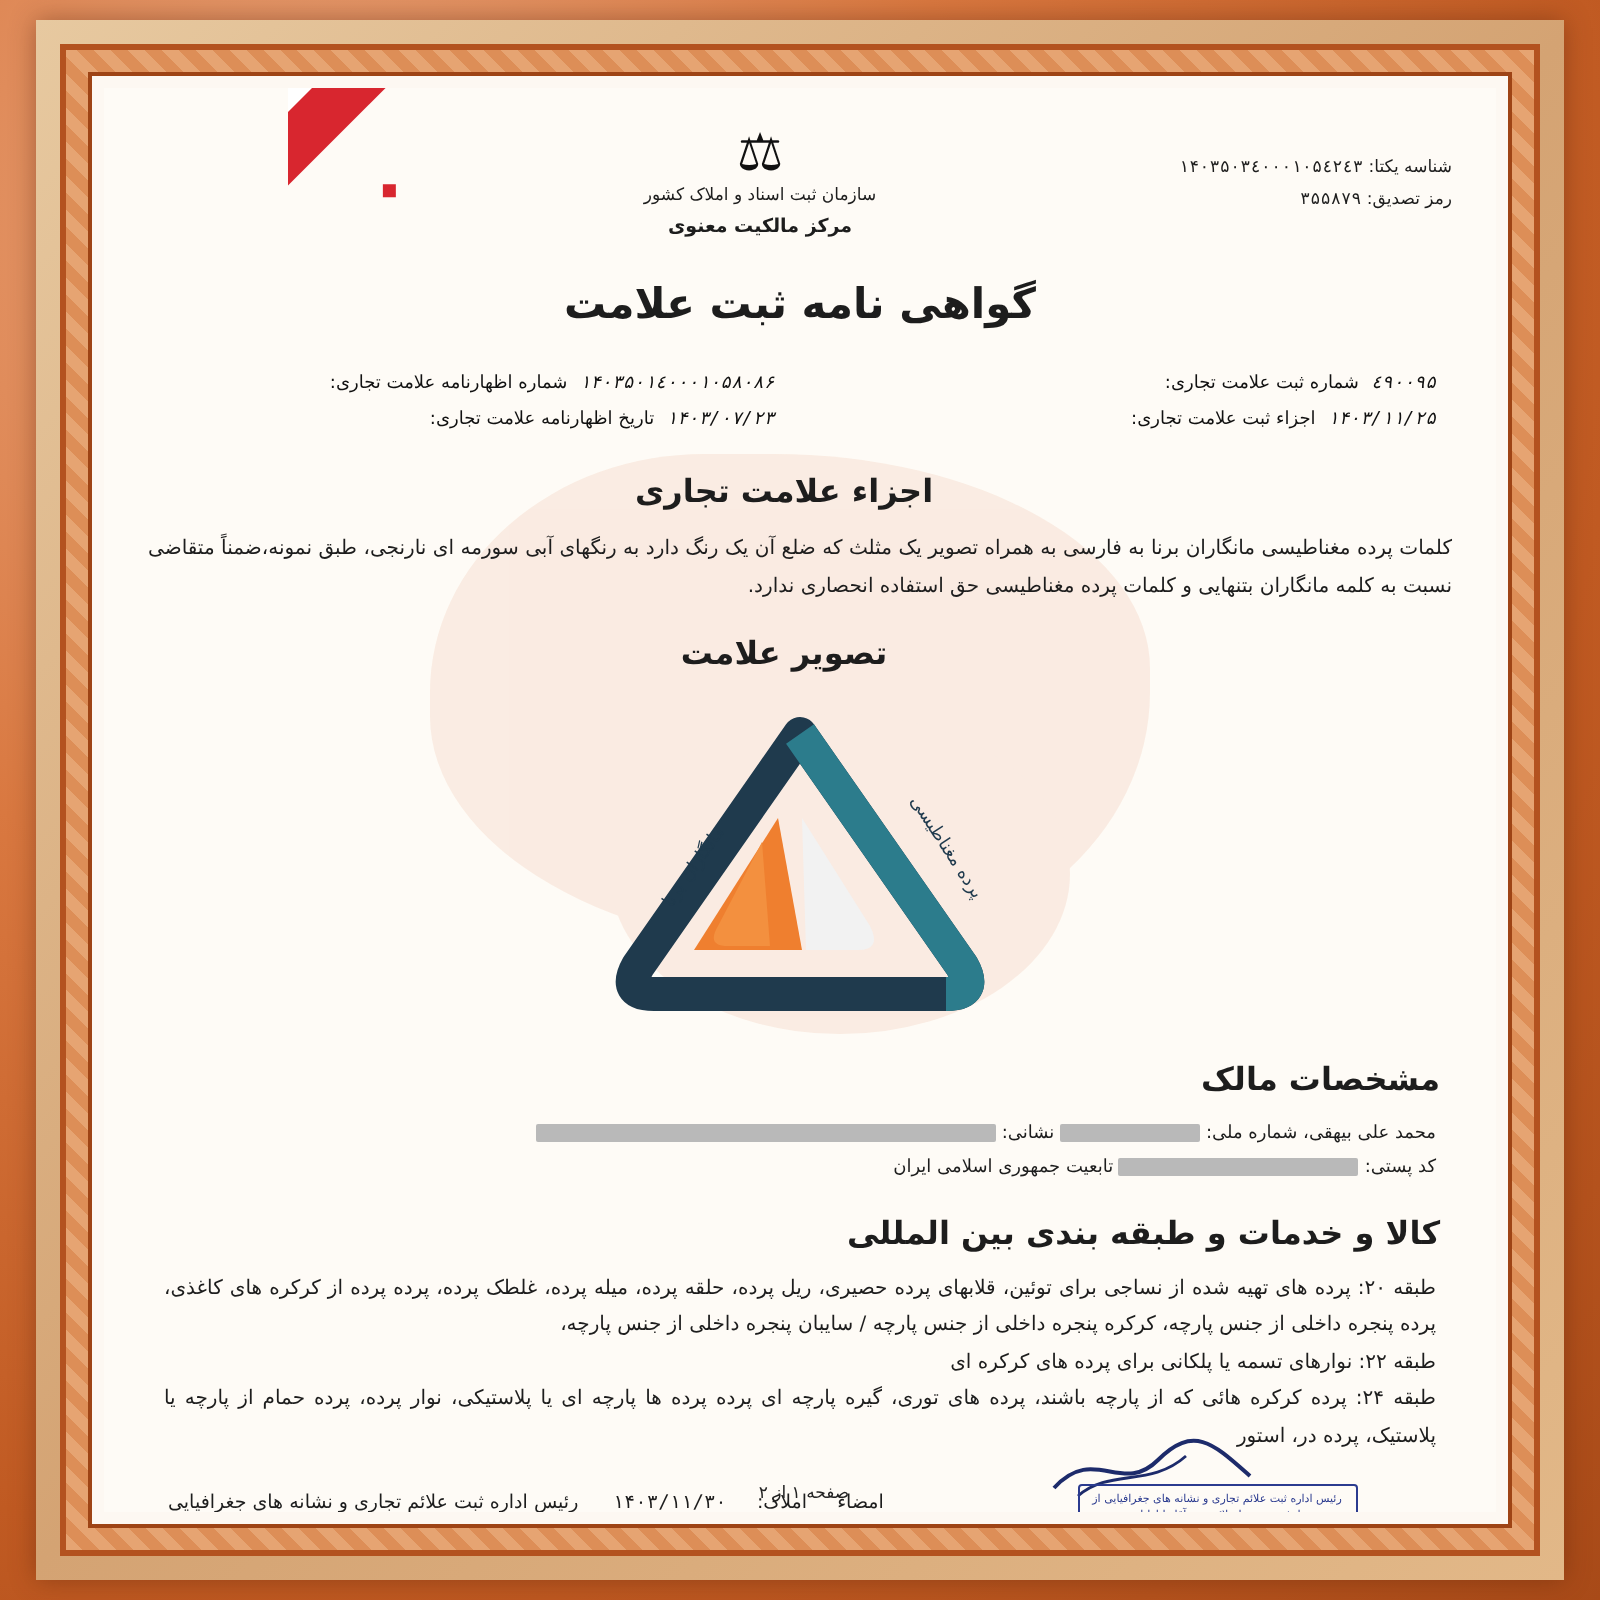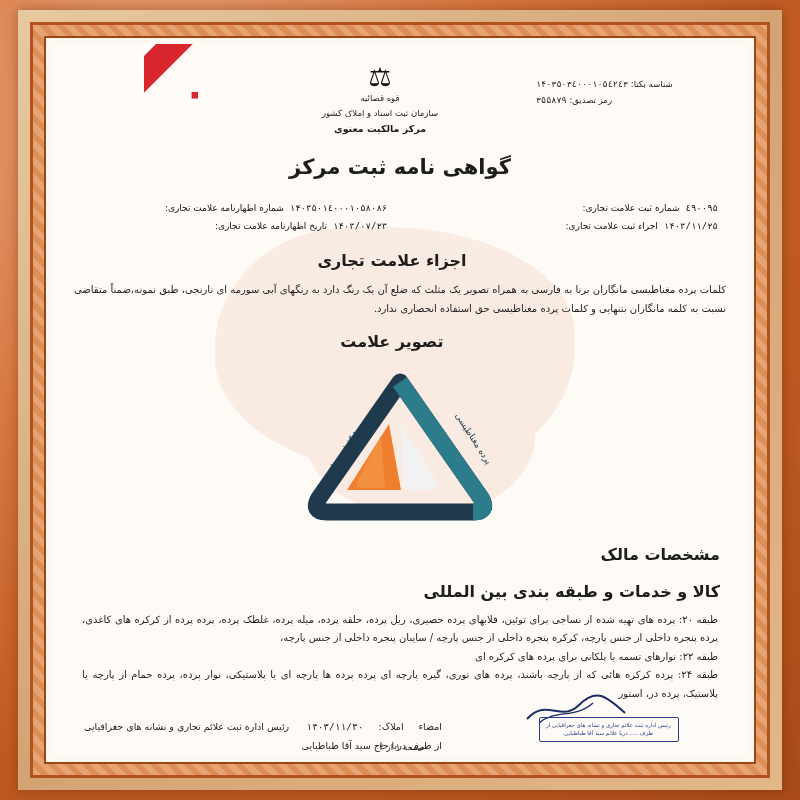--- a/index.html
+++ b/index.html
@@ -61,33 +61,33 @@
   }
   .topbar{display:flex;justify-content:space-between;align-items:flex-start;padding-top:10px;}
   .org{
     text-align:center;flex:0 0 auto;margin:0 auto;position:relative;
     width:210px;
   }
   .scale-emb{font-size:26px;line-height:1;color:#111;}
   .org-line{font-size:8.5px;margin-top:2px;}
   .org-line2{font-size:9.5px;margin-top:2px;font-weight:bold;}
   .ids{font-size:8.5px;text-align:left;direction:rtl;padding-top:14px;width:190px;}
-  .ids div{white-space:nowrap;margin-bottom:3px;}
+  .ids div{white-space:nowrap;margin-bottom:3px;text-align:right;}
   .title{
     text-align:center;font-size:21px;margin:14px 0 18px 0;font-weight:bold;
     letter-spacing:.5px;
   }
   .grid2{
     display:flex;justify-content:space-between;gap:10px;margin:0 8px 10px 8px;
     font-size:9px;
   }
   .gcol{width:48%;}
   .grow{display:flex;justify-content:flex-start;gap:6px;margin-bottom:4px;}
   .glabel{color:#111;}
-  .gval{color:#111;}
+  .gval{color:#111;font-style:italic;}
   .sec-h{
     text-align:center;font-weight:bold;font-size:16px;margin:12px 16px 6px 0;
   }
   .sec-h.right{text-align:right;margin-right:6px;}
   .para{font-size:10px;line-height:1.9;text-align:justify;margin:0 0;}
   .logo-area{height:170px;display:flex;align-items:center;justify-content:center;position:relative;}
   .owner{margin:4px 8px 0 8px;font-size:9px;line-height:1.9;}
   .redacted{
     display:inline-block;background:#b9b9b9;color:transparent;border-radius:1px;
     height:9px;vertical-align:middle;
@@ -143,29 +143,28 @@
       <div class="topbar">
         <div class="ids">
           <div><span>شناسه یکتا:</span>
                <span class="mono">۱۴۰۳۵۰۳٤۰۰۰۱۰۵٤۲٤۳</span></div>
           <div><span>رمز تصدیق:</span>
                <span class="mono">۳۵۵۸۷۹</span></div>
         </div>
 
         <div class="org">
           <div class="scale-emb">⚖</div>
-          <div class="org-line">قوه قضائیه</div>
           <div class="org-line">سازمان ثبت اسناد و املاک کشور</div>
           <div class="org-line2">مرکز مالکیت معنوی</div>
         </div>
 
         <div style="width:150px;"></div>
       </div>
 
-      <div class="title">گواهی نامه ثبت مرکز</div>
+      <div class="title">گواهی نامه ثبت علامت</div>
 
       <div class="grid2">
         <div class="gcol">
           <div class="grow">
             <span class="gval mono">٤۹۰۰۹۵</span>
             <span class="glabel">شماره ثبت علامت تجاری:</span>
           </div>
           <div class="grow">
             <span class="gval mono">۱۴۰۳/۱۱/۲۵</span>
             <span class="glabel">اجزاء ثبت علامت تجاری:</span>
@@ -198,20 +197,33 @@
           <path d="M116 58 L150 112 Q156 124 144 124 L118 124 Z" fill="#f2f2f2"></path>
           <path d="M96 70 L74 112 Q68 122 79 122 L100 122 Z" fill="#f3903f"></path>
 
           <text x="186" y="74" fill="#1f3a4d" font-size="9" transform="rotate(57 186 74)" text-anchor="middle" font-family="DejaVu Sans, sans-serif">پرده مغناطیسی</text>
           <text x="64" y="84" fill="#1f3a4d" font-size="9" transform="rotate(-55 64 84)" text-anchor="middle" font-family="DejaVu Sans, sans-serif">مانگاران برنا</text>
         </svg>
       </div>
 
       <div class="sec-h right">مشخصات مالک</div>
 
+      <div class="owner">
+        <div>
+          <span>محمد علی بیهقی، شماره ملی:</span>
+          <span class="redacted" style="width:70px;">&nbsp;</span>
+          <span>نشانی:</span>
+          <span class="redacted" style="width:230px;">&nbsp;</span>
+        </div>
+        <div>
+          <span>کد پستی:</span>
+          <span class="redacted" style="width:120px;">&nbsp;</span>
+          <span>تابعیت جمهوری اسلامی ایران</span>
+        </div>
+      </div>
 
       <div class="sec-h right">کالا و خدمات و طبقه بندی بین المللی</div>
 
       <div class="classes">
         <div>طبقه ۲۰: پرده های تهیه شده از نساجی برای توئین، قلابهای پرده حصیری، ریل پرده، حلقه پرده، میله پرده، غلطک پرده، پرده پرده از کرکره های کاغذی، پرده پنجره داخلی از جنس پارچه، کرکره پنجره داخلی از جنس پارچه / سایبان  پنجره داخلی از جنس پارچه،</div>
         <div>طبقه ۲۲: نوارهای تسمه یا پلکانی برای پرده های کرکره ای</div>
         <div>طبقه ۲۴: پرده کرکره هائی که از پارچه باشند، پرده های توری، گیره پارچه ای پرده پرده ها پارچه ای یا پلاستیکی، نوار پرده، پرده حمام از پارچه یا پلاستیک، پرده در، استور</div>
       </div>
 
       <div class="sign-row">

